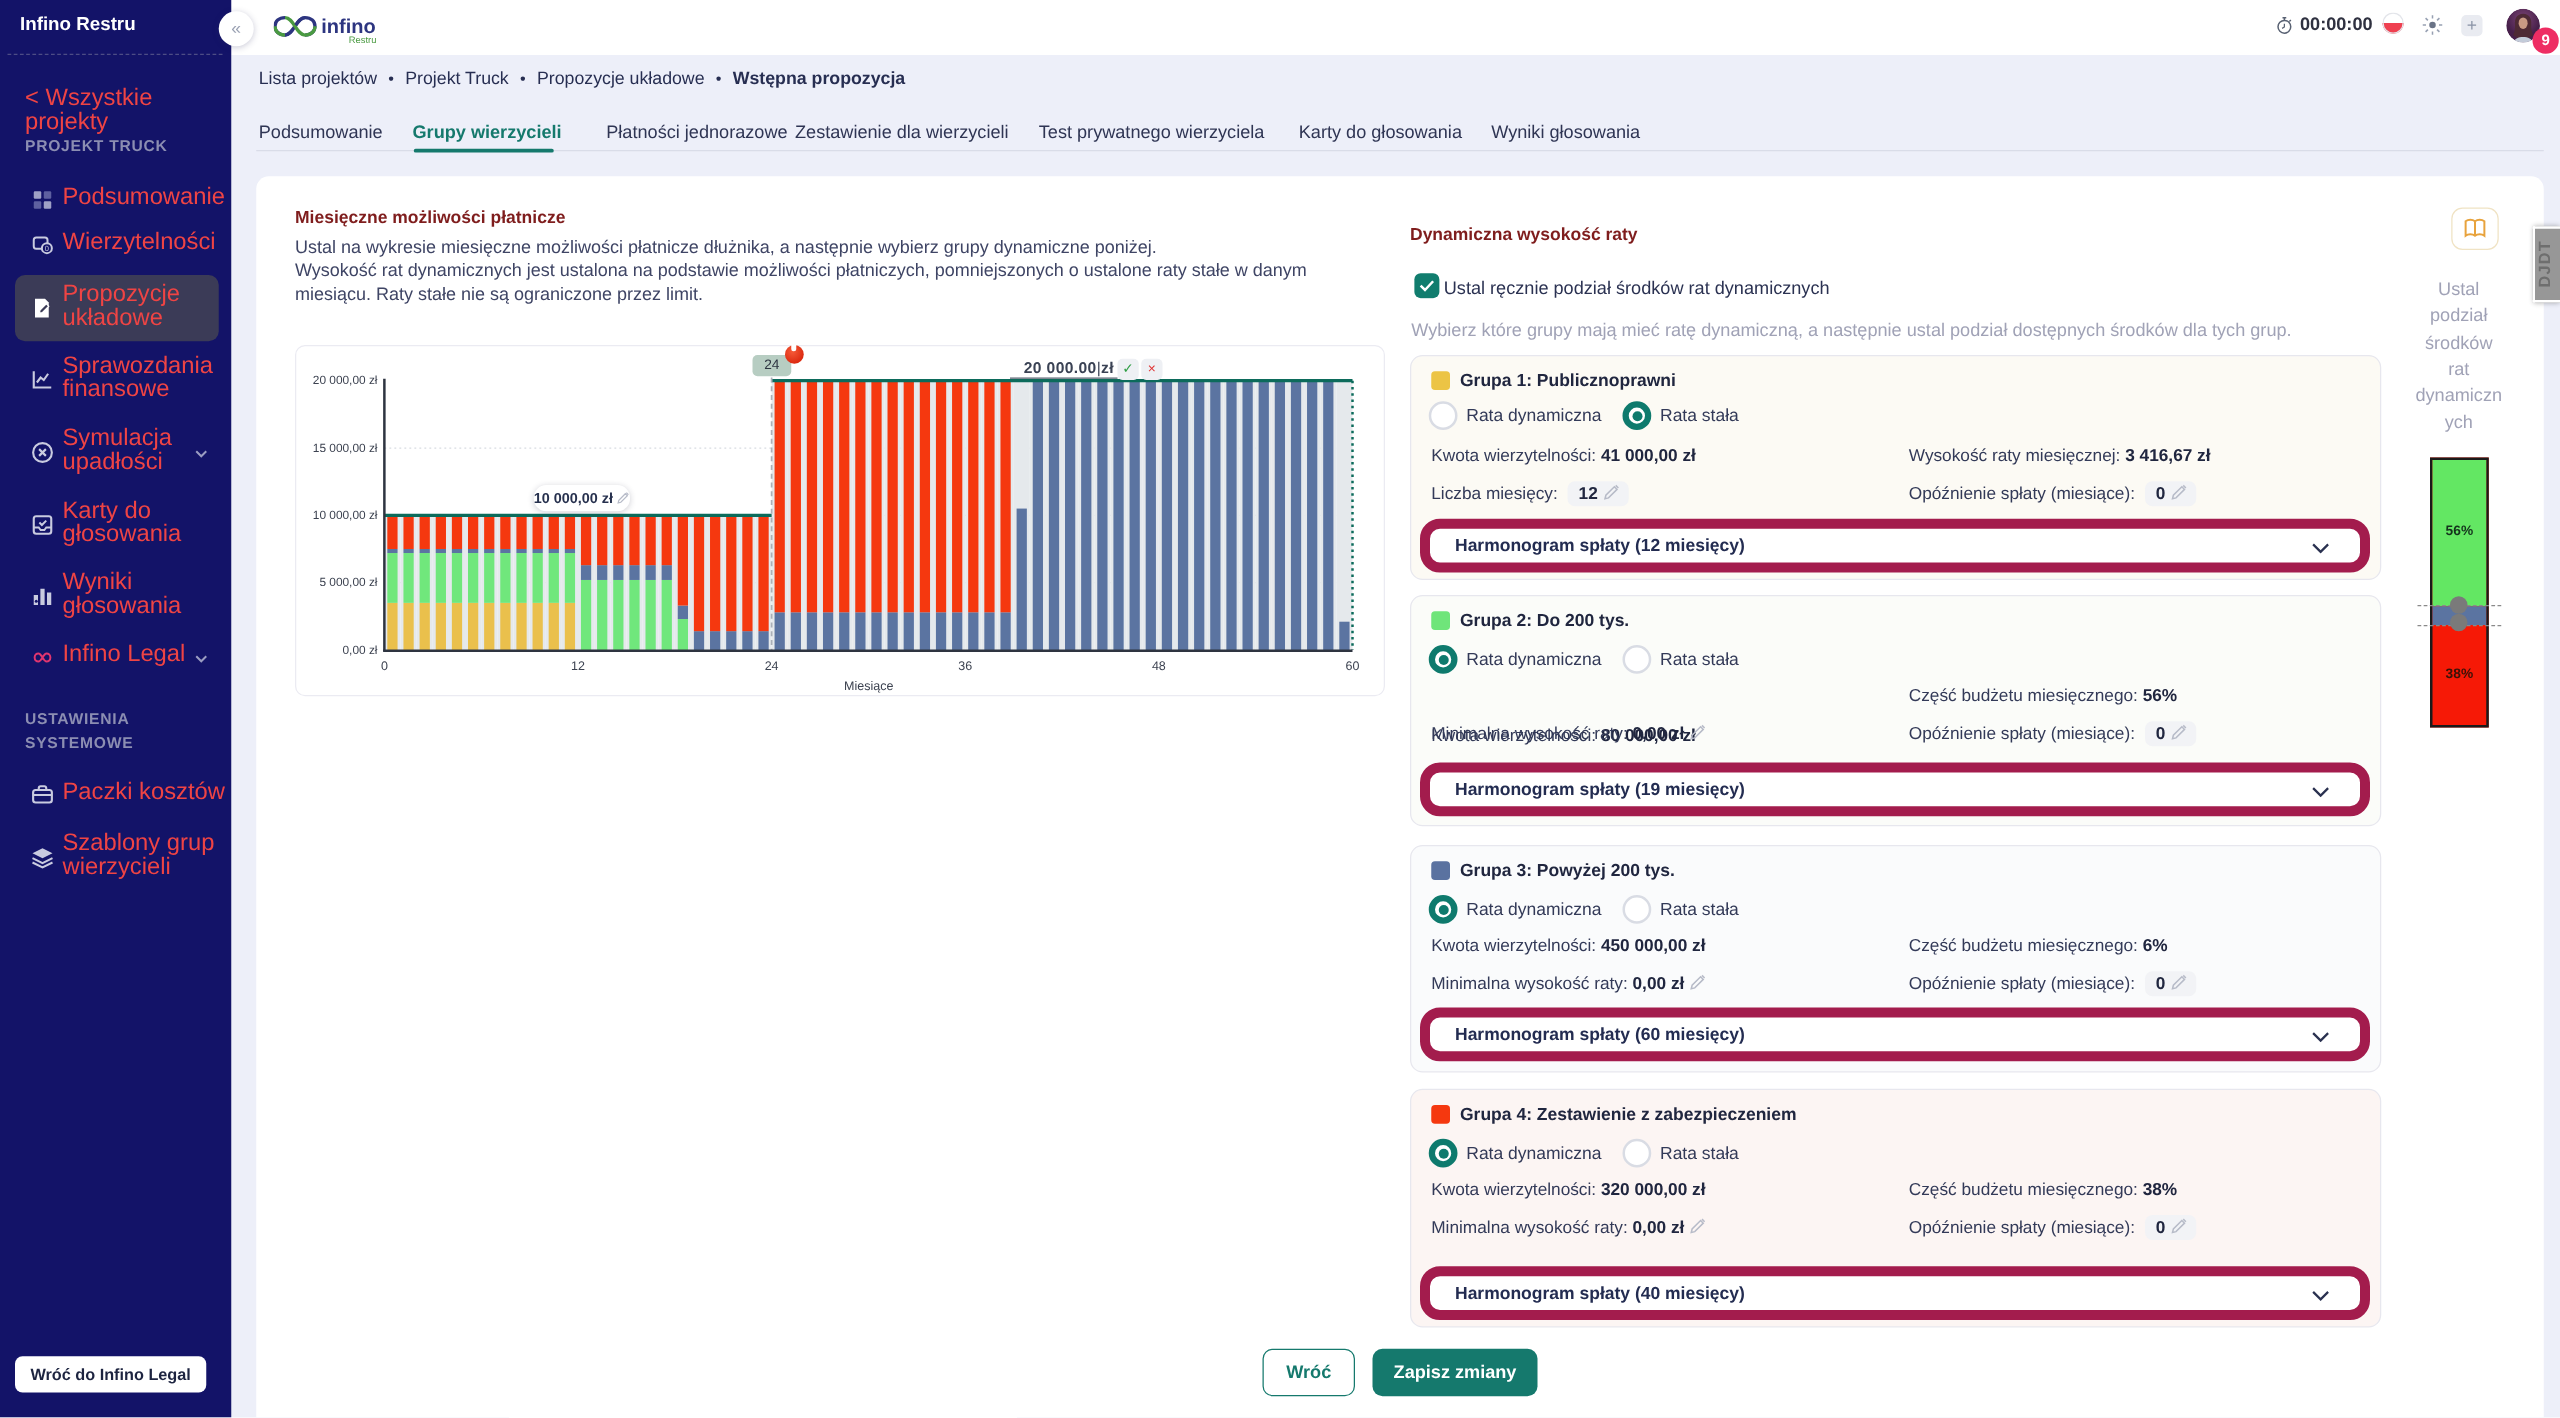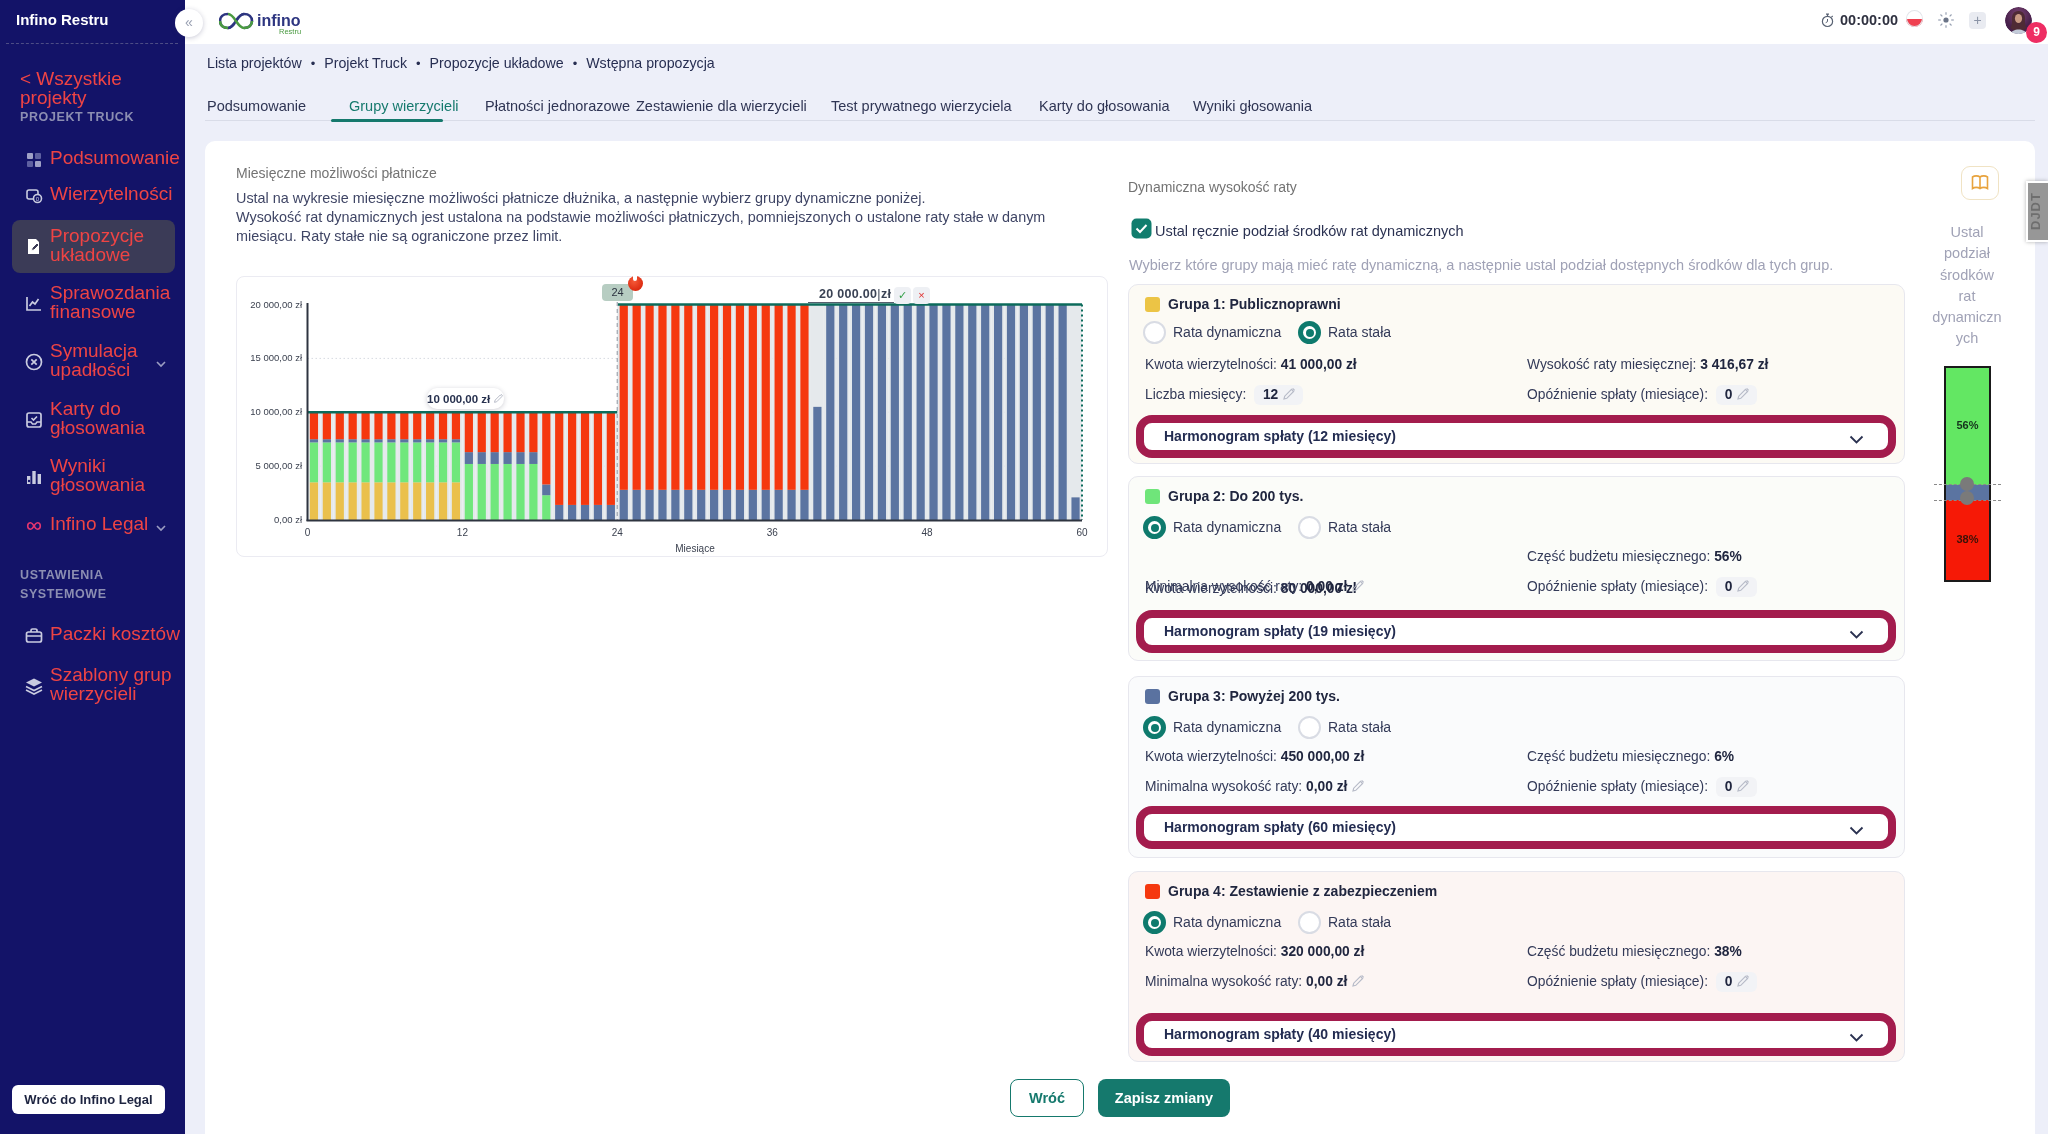--- a/index.html
+++ b/index.html
@@ -11,29 +11,29 @@
 .snav{position:absolute;left:50px;font-size:19px;color:#ef4444;line-height:19px}
 .shead{position:absolute;left:20px;font-size:12.5px;font-weight:bold;color:#8c8eb2;letter-spacing:.6px}
 .sic{position:absolute;left:23px;width:19px;height:19px}
 #active{position:absolute;left:12px;top:220px;width:163px;height:53px;background:#3b3b57;border-radius:8px}
 .chev{position:absolute;left:155px;width:12px;height:12px;opacity:.75}
 #backbtn{position:absolute;left:12px;top:1085px;width:153px;height:29px;background:#fff;border-radius:6px;color:#1d2440;font-size:13px;font-weight:bold;text-align:center;line-height:29px}
 #collapse{position:absolute;left:175px;top:9px;width:28px;height:28px;background:#fff;border-radius:50%;box-shadow:0 1px 5px rgba(40,40,90,.25);z-index:9;color:#99a0b2;font-size:14px;text-align:center;line-height:26px}
 
 #hdr{position:absolute;left:185px;top:0;width:1863px;height:44px;background:#fff}
 #crumb{position:absolute;left:207px;top:55px;font-size:14.2px;color:#272e52}
-#crumb b{font-weight:normal}
+#crumb b{font-weight:bold}
 #crumb .dot{color:#272e52;margin:0 9px;font-size:13px}
 .tab{position:absolute;top:98px;font-size:14.5px;color:#2f3554;white-space:nowrap}
 #tabline{position:absolute;left:205px;top:120px;width:1830px;border-top:1.5px solid #d9dce8}
 #tabact{position:absolute;left:331px;top:119px;width:112px;height:3px;background:#15796d;border-radius:2px}
 
 #panel{position:absolute;left:205px;top:141px;width:1830px;height:993px;background:#fff;border-radius:10px 10px 0 0}
 #chartcard{position:absolute;left:236px;top:276px;width:872px;height:281px;border:1px solid #ebebf2;border-radius:8px}
-h1{font-size:14px;font-weight:normal;color:#737373;font-family:"Liberation Sans",sans-serif}
+h1{font-size:14px;font-weight:bold;color:#7f1d1d;font-family:"Liberation Sans",sans-serif}
 .body15{font-size:14.4px;color:#3f4565}
 
 .gcard{position:absolute;left:1128px;width:777px;border:1px solid #e7e7ee;border-radius:10px}
 .gtitle{position:absolute;left:40px;font-size:14px;font-weight:bold;color:#20263f;white-space:nowrap}
 .gsw{position:absolute;left:17px;width:15px;height:15px;border-radius:3px}
 .radio{position:absolute;width:23px;height:23px;border-radius:50%;background:#fff;box-sizing:border-box}
 .r-on{border:5.5px solid #0e7a6d}
 .r-on i{position:absolute;left:50%;top:50%;width:8px;height:8px;margin:-4px 0 0 -4px;border-radius:50%;background:#0e7a6d;display:block}
 .r-off{border:2px solid #d9dce4}
 .rlab{position:absolute;font-size:14px;color:#333a58;white-space:nowrap}
@@ -88,21 +88,21 @@
       </radialGradient>
     </defs>
     <circle cx="13.5" cy="13.5" r="13.5" fill="url(#avg)"></circle>
     <path d="M13.5 4 C8.5 4 6.5 8 7 13 C7.3 16 6.5 19 5.5 21 L10 24 H17 L21.5 21 C20.5 19 19.7 16 20 13 C20.5 8 18.5 4 13.5 4z" fill="#4e2a35"></path>
     <ellipse cx="13.5" cy="11.5" rx="3.6" ry="4.6" fill="#c99a84"></ellipse>
     <path d="M6 27 C6 21 21 21 21 27z" fill="#c3cbd9"></path>
   </svg>
 <div class="abs" style="left:2026px;top:22px;width:21px;height:21px;border-radius:50%;background:#ee2d63;color:#fff;font-size:12px;font-weight:bold;text-align:center;line-height:21px;z-index:6">9</div>
 <div id="crumb">Lista projektów<span class="dot">•</span>Projekt Truck<span class="dot">•</span>Propozycje układowe<span class="dot">•</span><b>Wstępna propozycja</b></div>
 <div class="tab" style="left:207px;">Podsumowanie</div>
-<div class="tab" style="left:349px;color:#15796d;font-weight:normal">Grupy wierzycieli</div>
+<div class="tab" style="left:330px;color:#15796d;font-weight:bold">Grupy wierzycieli</div>
 <div class="tab" style="left:467px;margin-left:18px;">Płatności jednorazowe</div>
 <div class="tab" style="left:636px;">Zestawienie dla wierzycieli</div>
 <div class="tab" style="left:831px;">Test prywatnego wierzyciela</div>
 <div class="tab" style="left:1039px;">Karty do głosowania</div>
 <div class="tab" style="left:1193px;">Wyniki głosowania</div>
 <div id="tabline"></div>
 <div id="tabact"></div>
 <div id="side">
     <div class="brand">Infino Restru</div>
     <div class="dash"></div>

